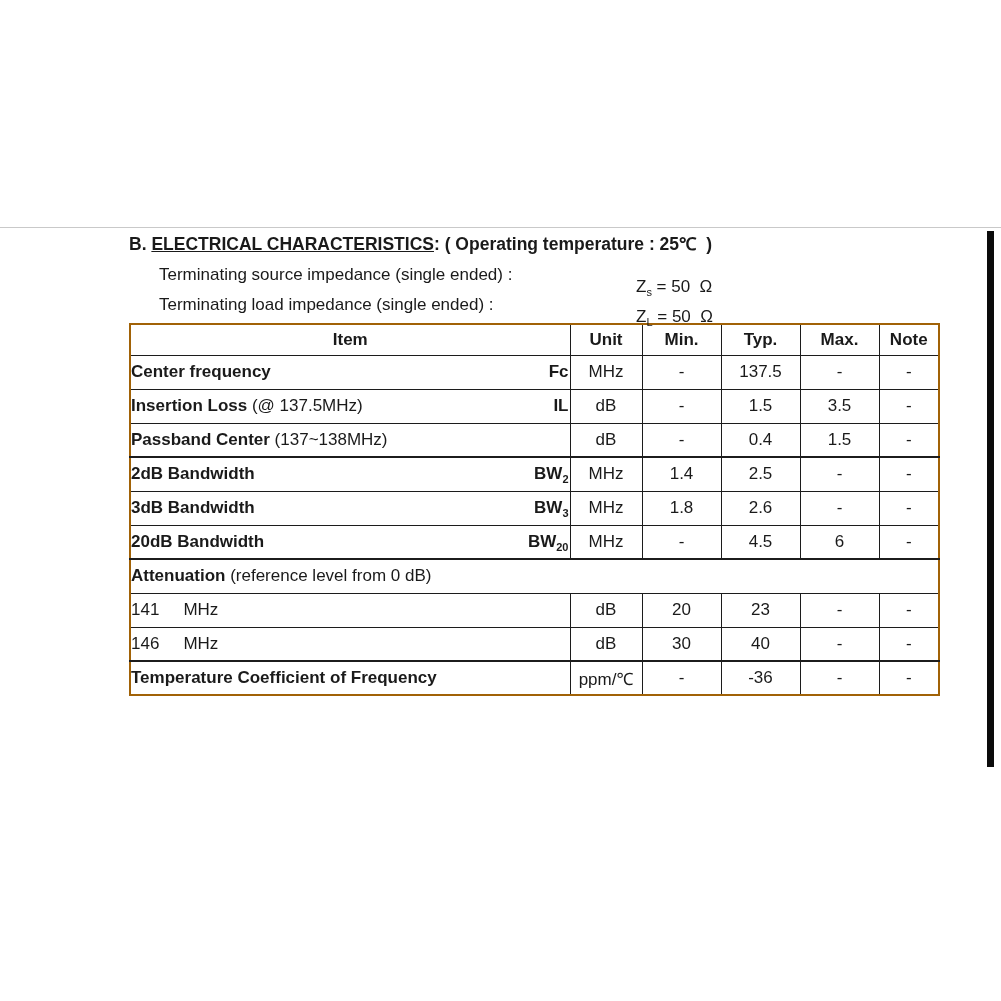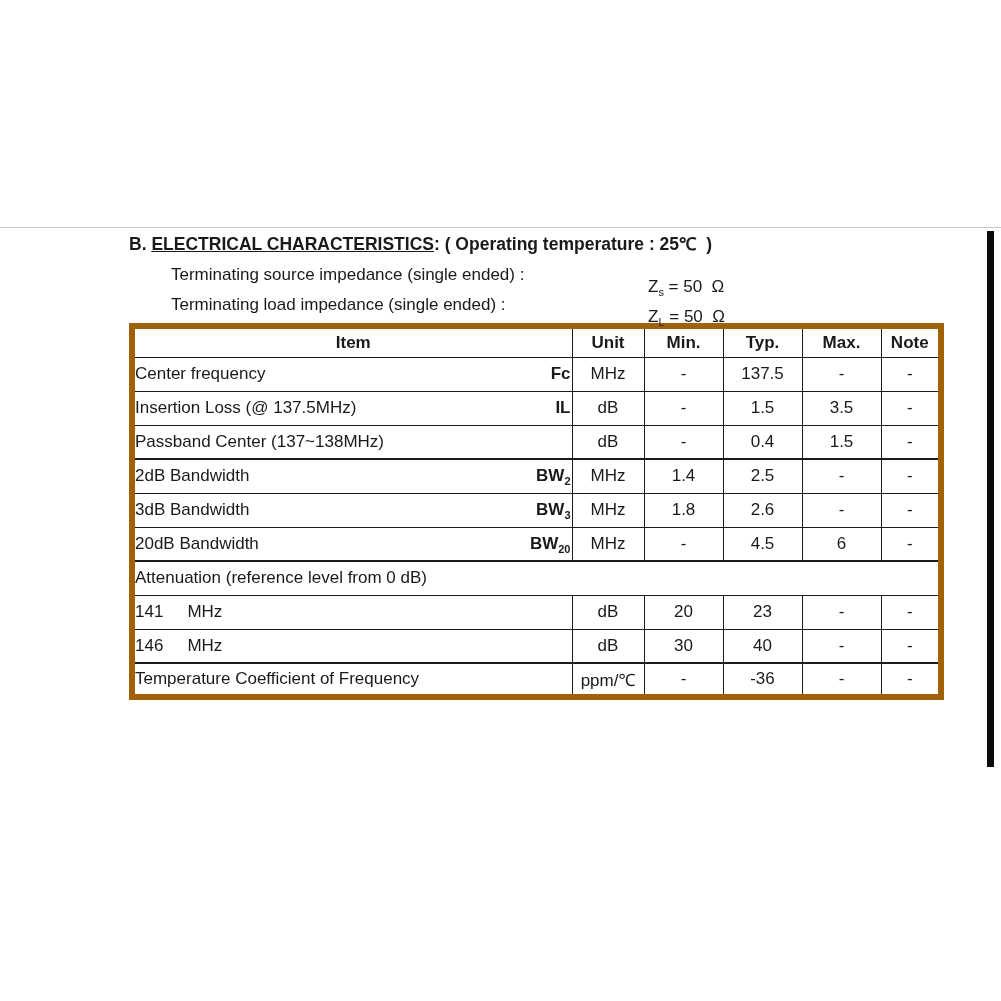--- a/index.html
+++ b/index.html
@@ -23,42 +23,42 @@
   .content {
     position: absolute; left: 83px; top: 233px; width: 809px; padding-left: 46px;
   }
   .title {
     font-size: 17.5px; font-weight: bold;
     margin: 0 0 7px 0; line-height: 23px;
     white-space: pre;
   }
   .title .underline { text-decoration: underline; }
   .imp-line {
-    position: relative; margin: 0 0 6px 42px;
+    position: relative; margin: 0 0 6px 30px;
     font-size: 17px; height: 24px; line-height: 24px;
   }
   .imp-value { position: absolute; left: 477px; top: 12px; font-size: 17px; }
   .pre { white-space: pre; }
   sub { font-size: 11px; line-height: 0; }
   table.spec {
     border-collapse: collapse;
     width: 809px; margin-top: 3px;
     table-layout: fixed;
-    border: 6px solid #a16207;
+    border: 2px solid #a16207;
   }
   .spec th, .spec td {
     border: 1px solid #1c1c1c;
     font-size: 17px; padding: 0;
     height: 34px; vertical-align: middle;
     overflow: hidden;
   }
   .spec th { font-weight: bold; text-align: center; height: 31px; }
   .c-item { text-align: left; padding-left: 5px; }
   .c-num  { text-align: center; }
-  .bold   { font-weight: normal; }
+  .bold   { font-weight: bold; }
   .reg    { font-weight: normal; }
   .sym {
     float: right; margin-right: 1px;
     font-weight: bold;
   }
   .frequ { margin-left: 24px; }
   tr.thick td { border-top-width: 2px; }
 </style>
 </head>
 <body>

